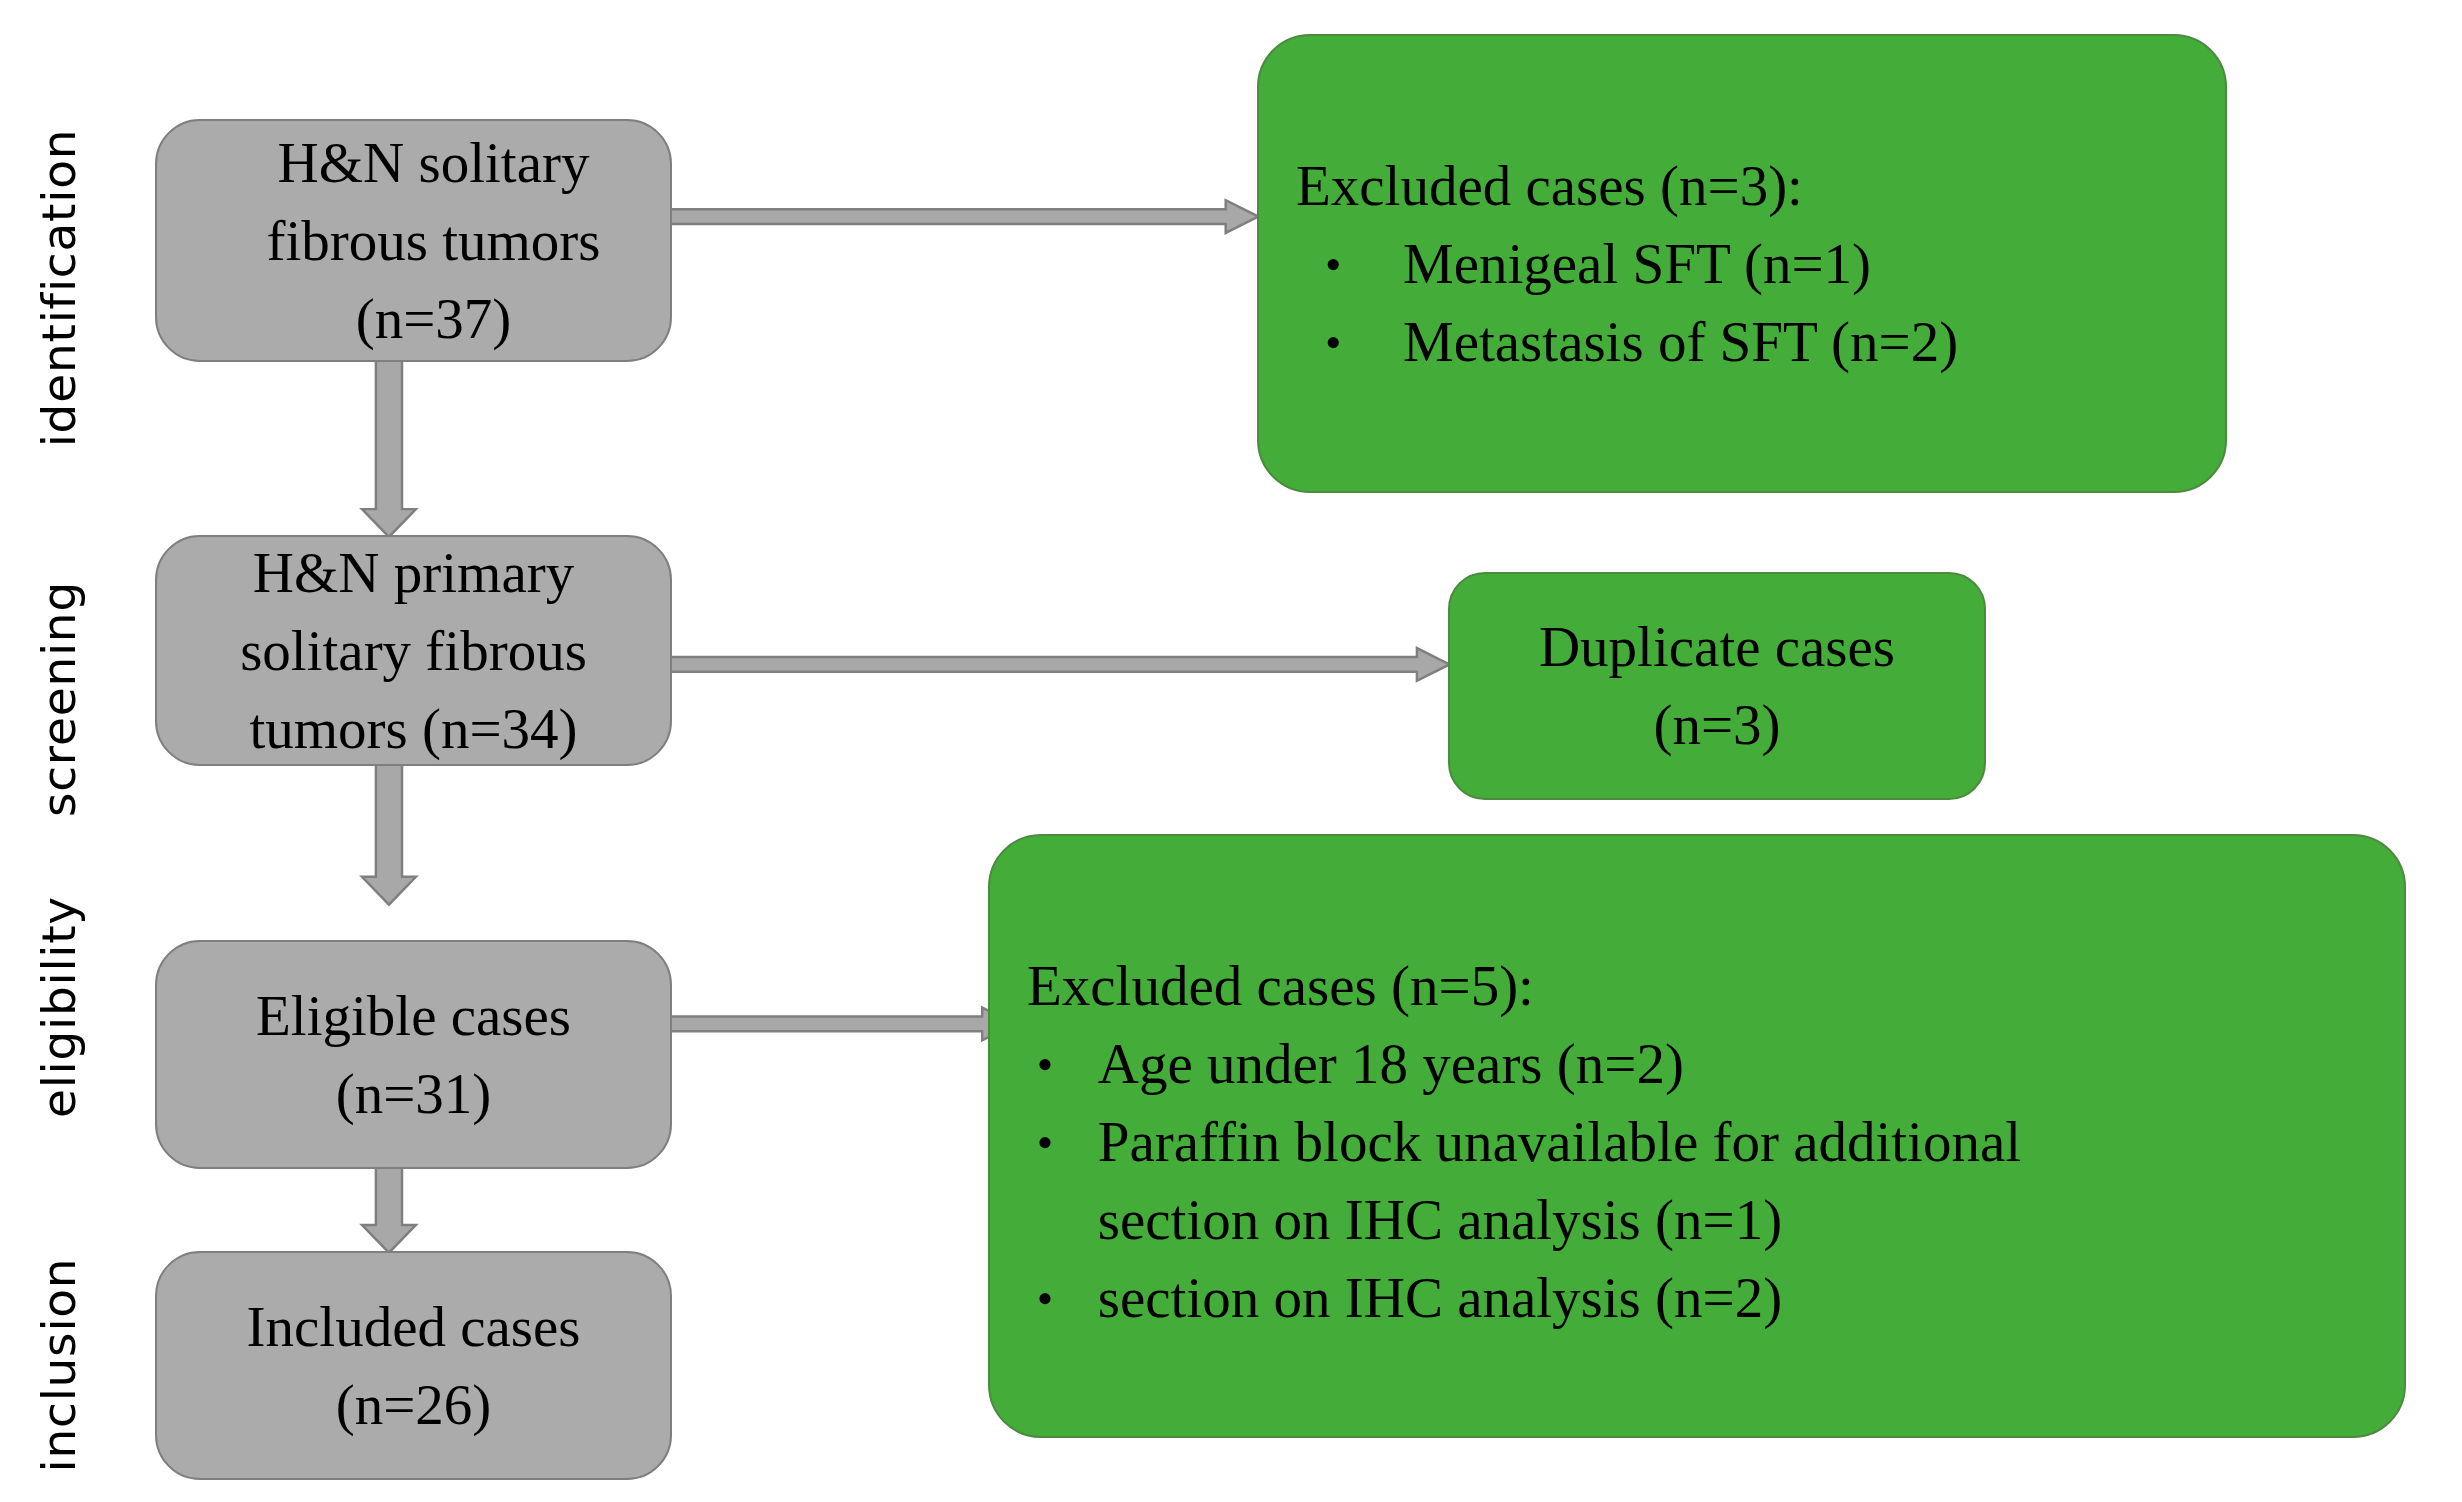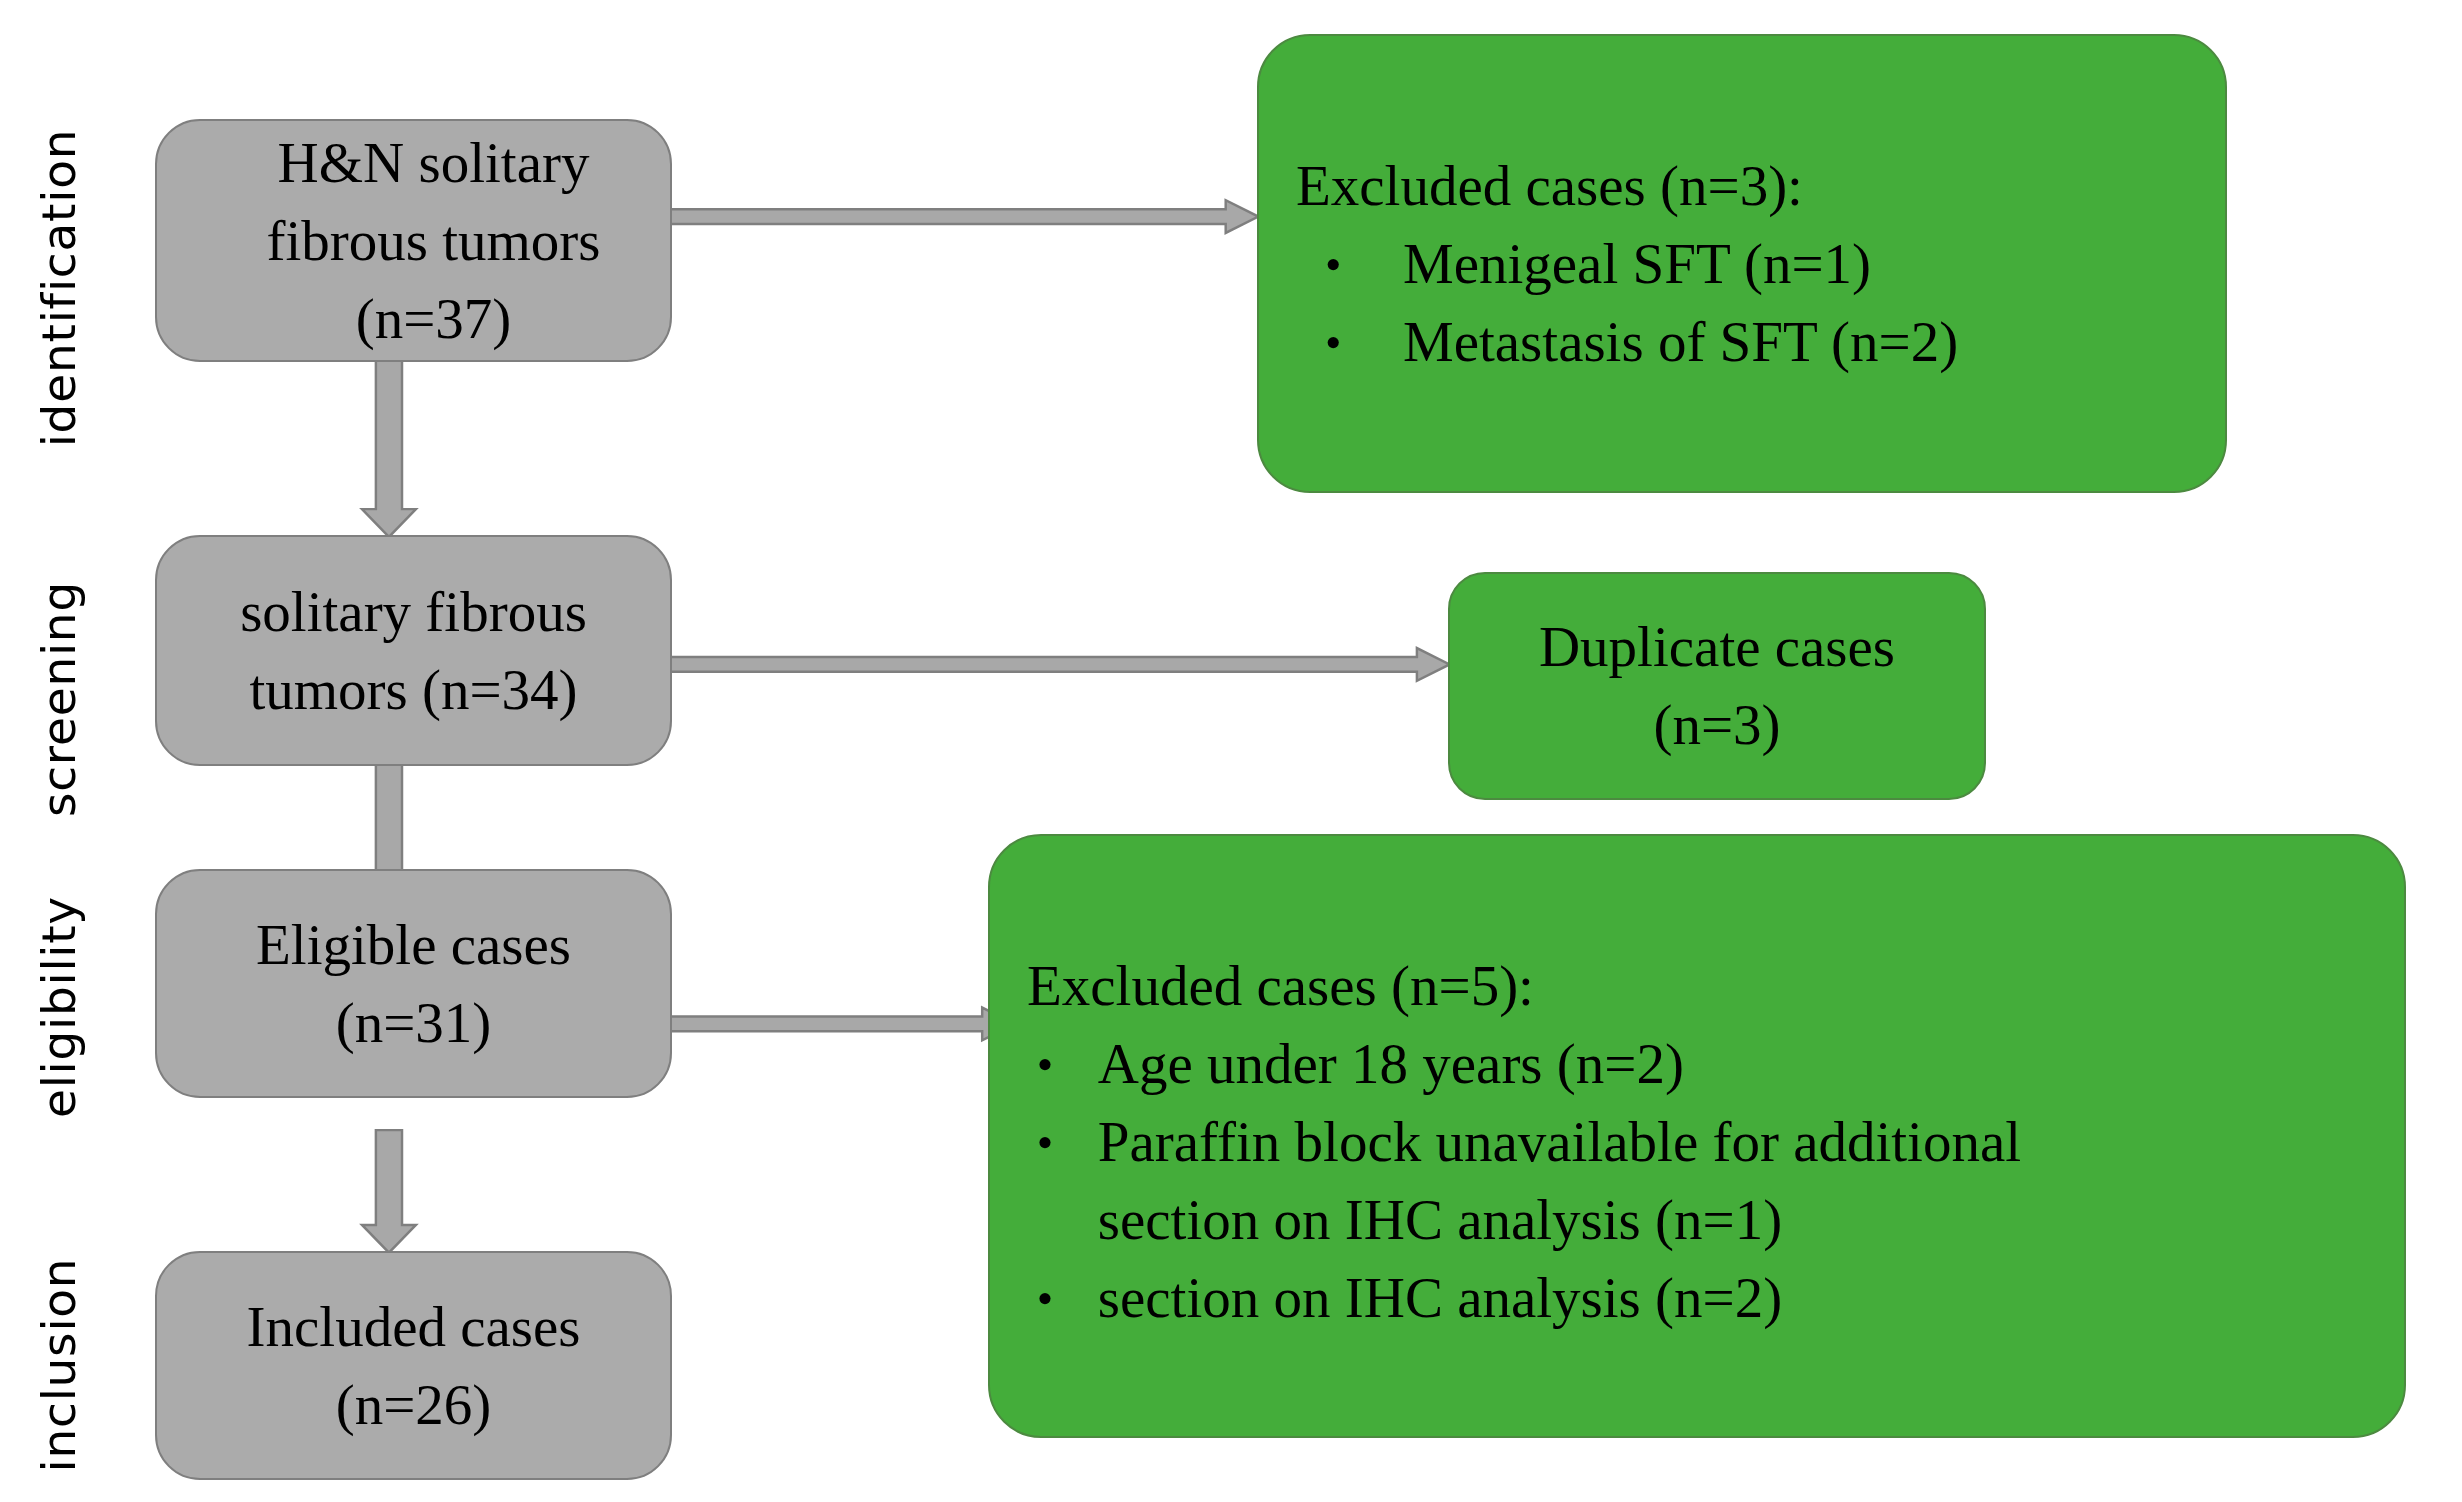--- a/index.html
+++ b/index.html
@@ -79,21 +79,21 @@
 
   
   #gbox-1 { left: 1257px; top: 34px;  width: 970px; height: 459px; padding-left: 37px; }
   #gbox-1 .bullet-dot { margin-left: 29px; width: 78px; }
   #gbox-2 { left: 1448px; top: 572px; width: 538px;  height: 228px; }
   #gbox-3 { left: 988px; top: 834px; width: 1418px; height: 604px; padding-left: 37px; padding-top: 12px; }
   #gbox-3 .bullet-dot { margin-left: 9.8px; width: 61px; }
 
   #fbox-1 { top: 119px;  height: 243px; padding-left: 40px; }
   #fbox-2 { top: 535px;  height: 231px; }
-  #fbox-3 { top: 869px; height: 229px; }
+  #fbox-3 { top: 940px; height: 229px; }
   #fbox-4 { top: 1251px; height: 229px; }
 
   #slabel-1 { width: 425px; left: -154px; top: 262px; }
   #slabel-2 { width: 327px; left: -105px; top: 673px; }
   #slabel-3 { width: 327px; left: -105px; top: 981px; }
   #slabel-4 { width: 327px; left: -105px; top: 1339px; }
 </style>
 </head>
 <body>
 
@@ -115,20 +115,21 @@
   <div class="side-label" id="slabel-3">eligibility</div>
   <div class="side-label" id="slabel-4">inclusion</div>
 
   <div class="flow-box" id="fbox-1">
     <div class="line">H&amp;N solitary</div>
     <div class="line">fibrous tumors</div>
     <div class="line">(n=37)</div>
   </div>
 
   <div class="flow-box" id="fbox-2">
+    <div class="line">H&amp;N primary</div>
     <div class="line">solitary fibrous</div>
     <div class="line">tumors (n=34)</div>
   </div>
 
   <div class="flow-box" id="fbox-3">
     <div class="line">Eligible cases</div>
     <div class="line">(n=31)</div>
   </div>
 
   <div class="flow-box" id="fbox-4">

